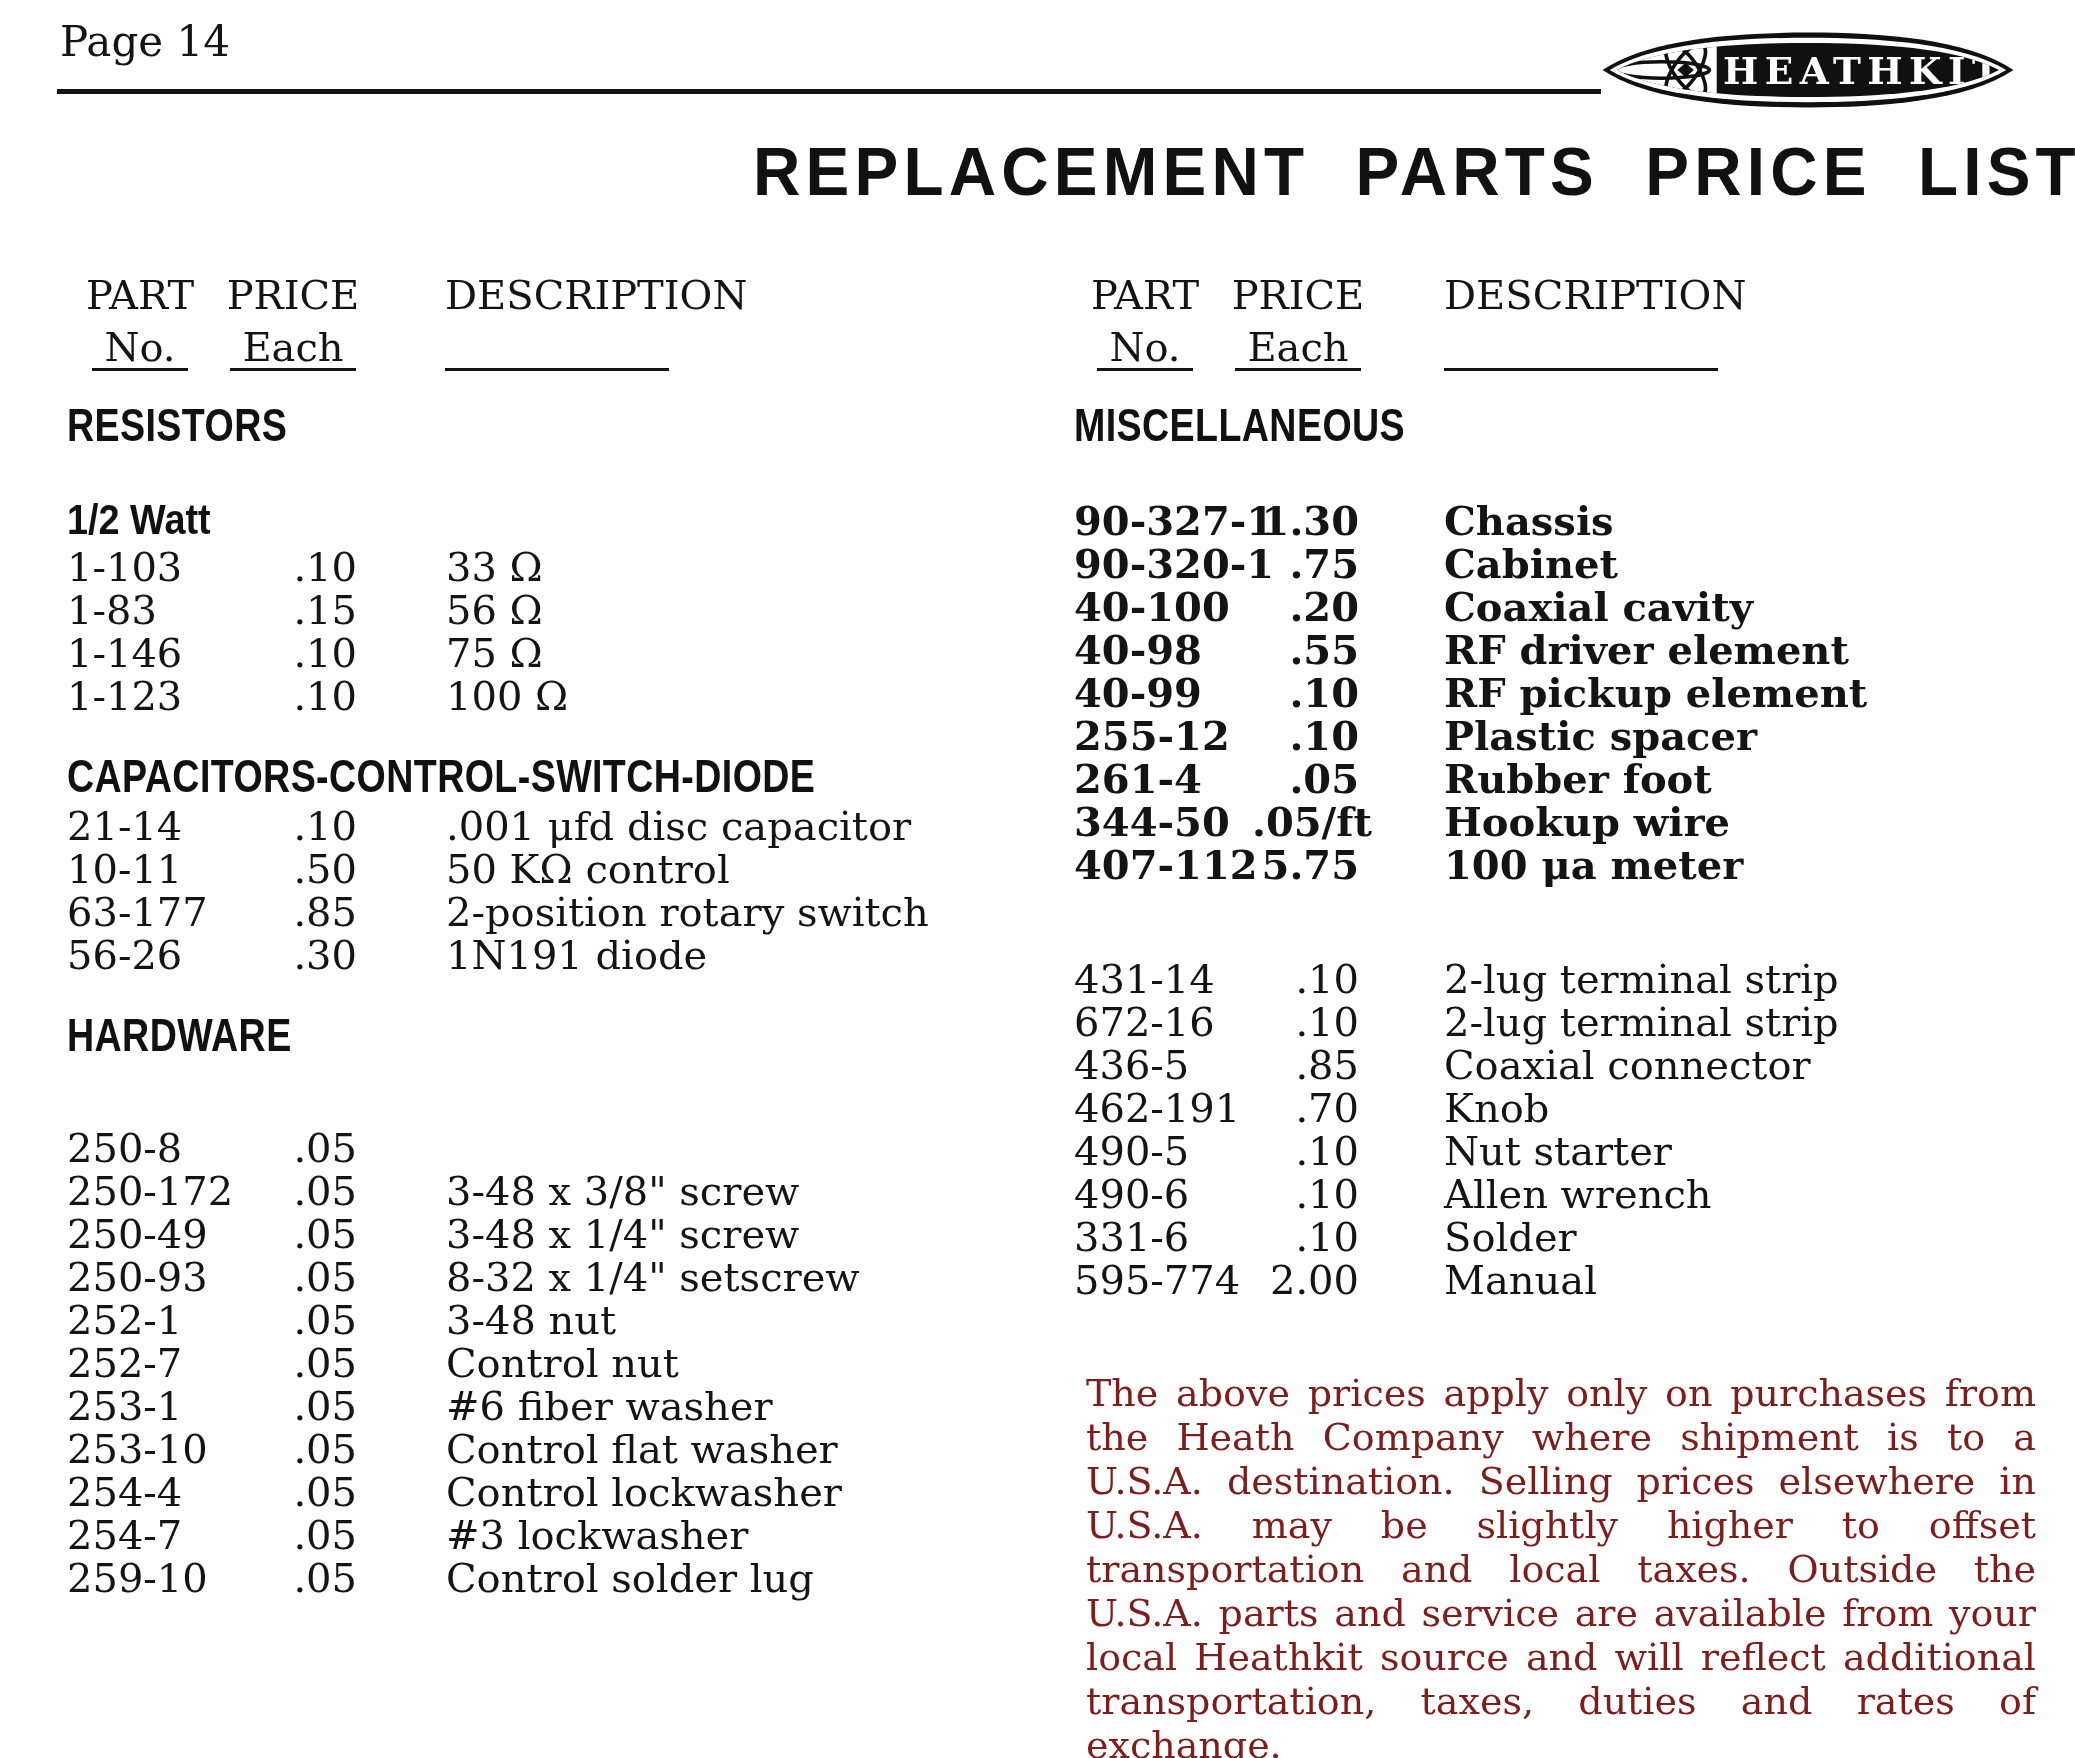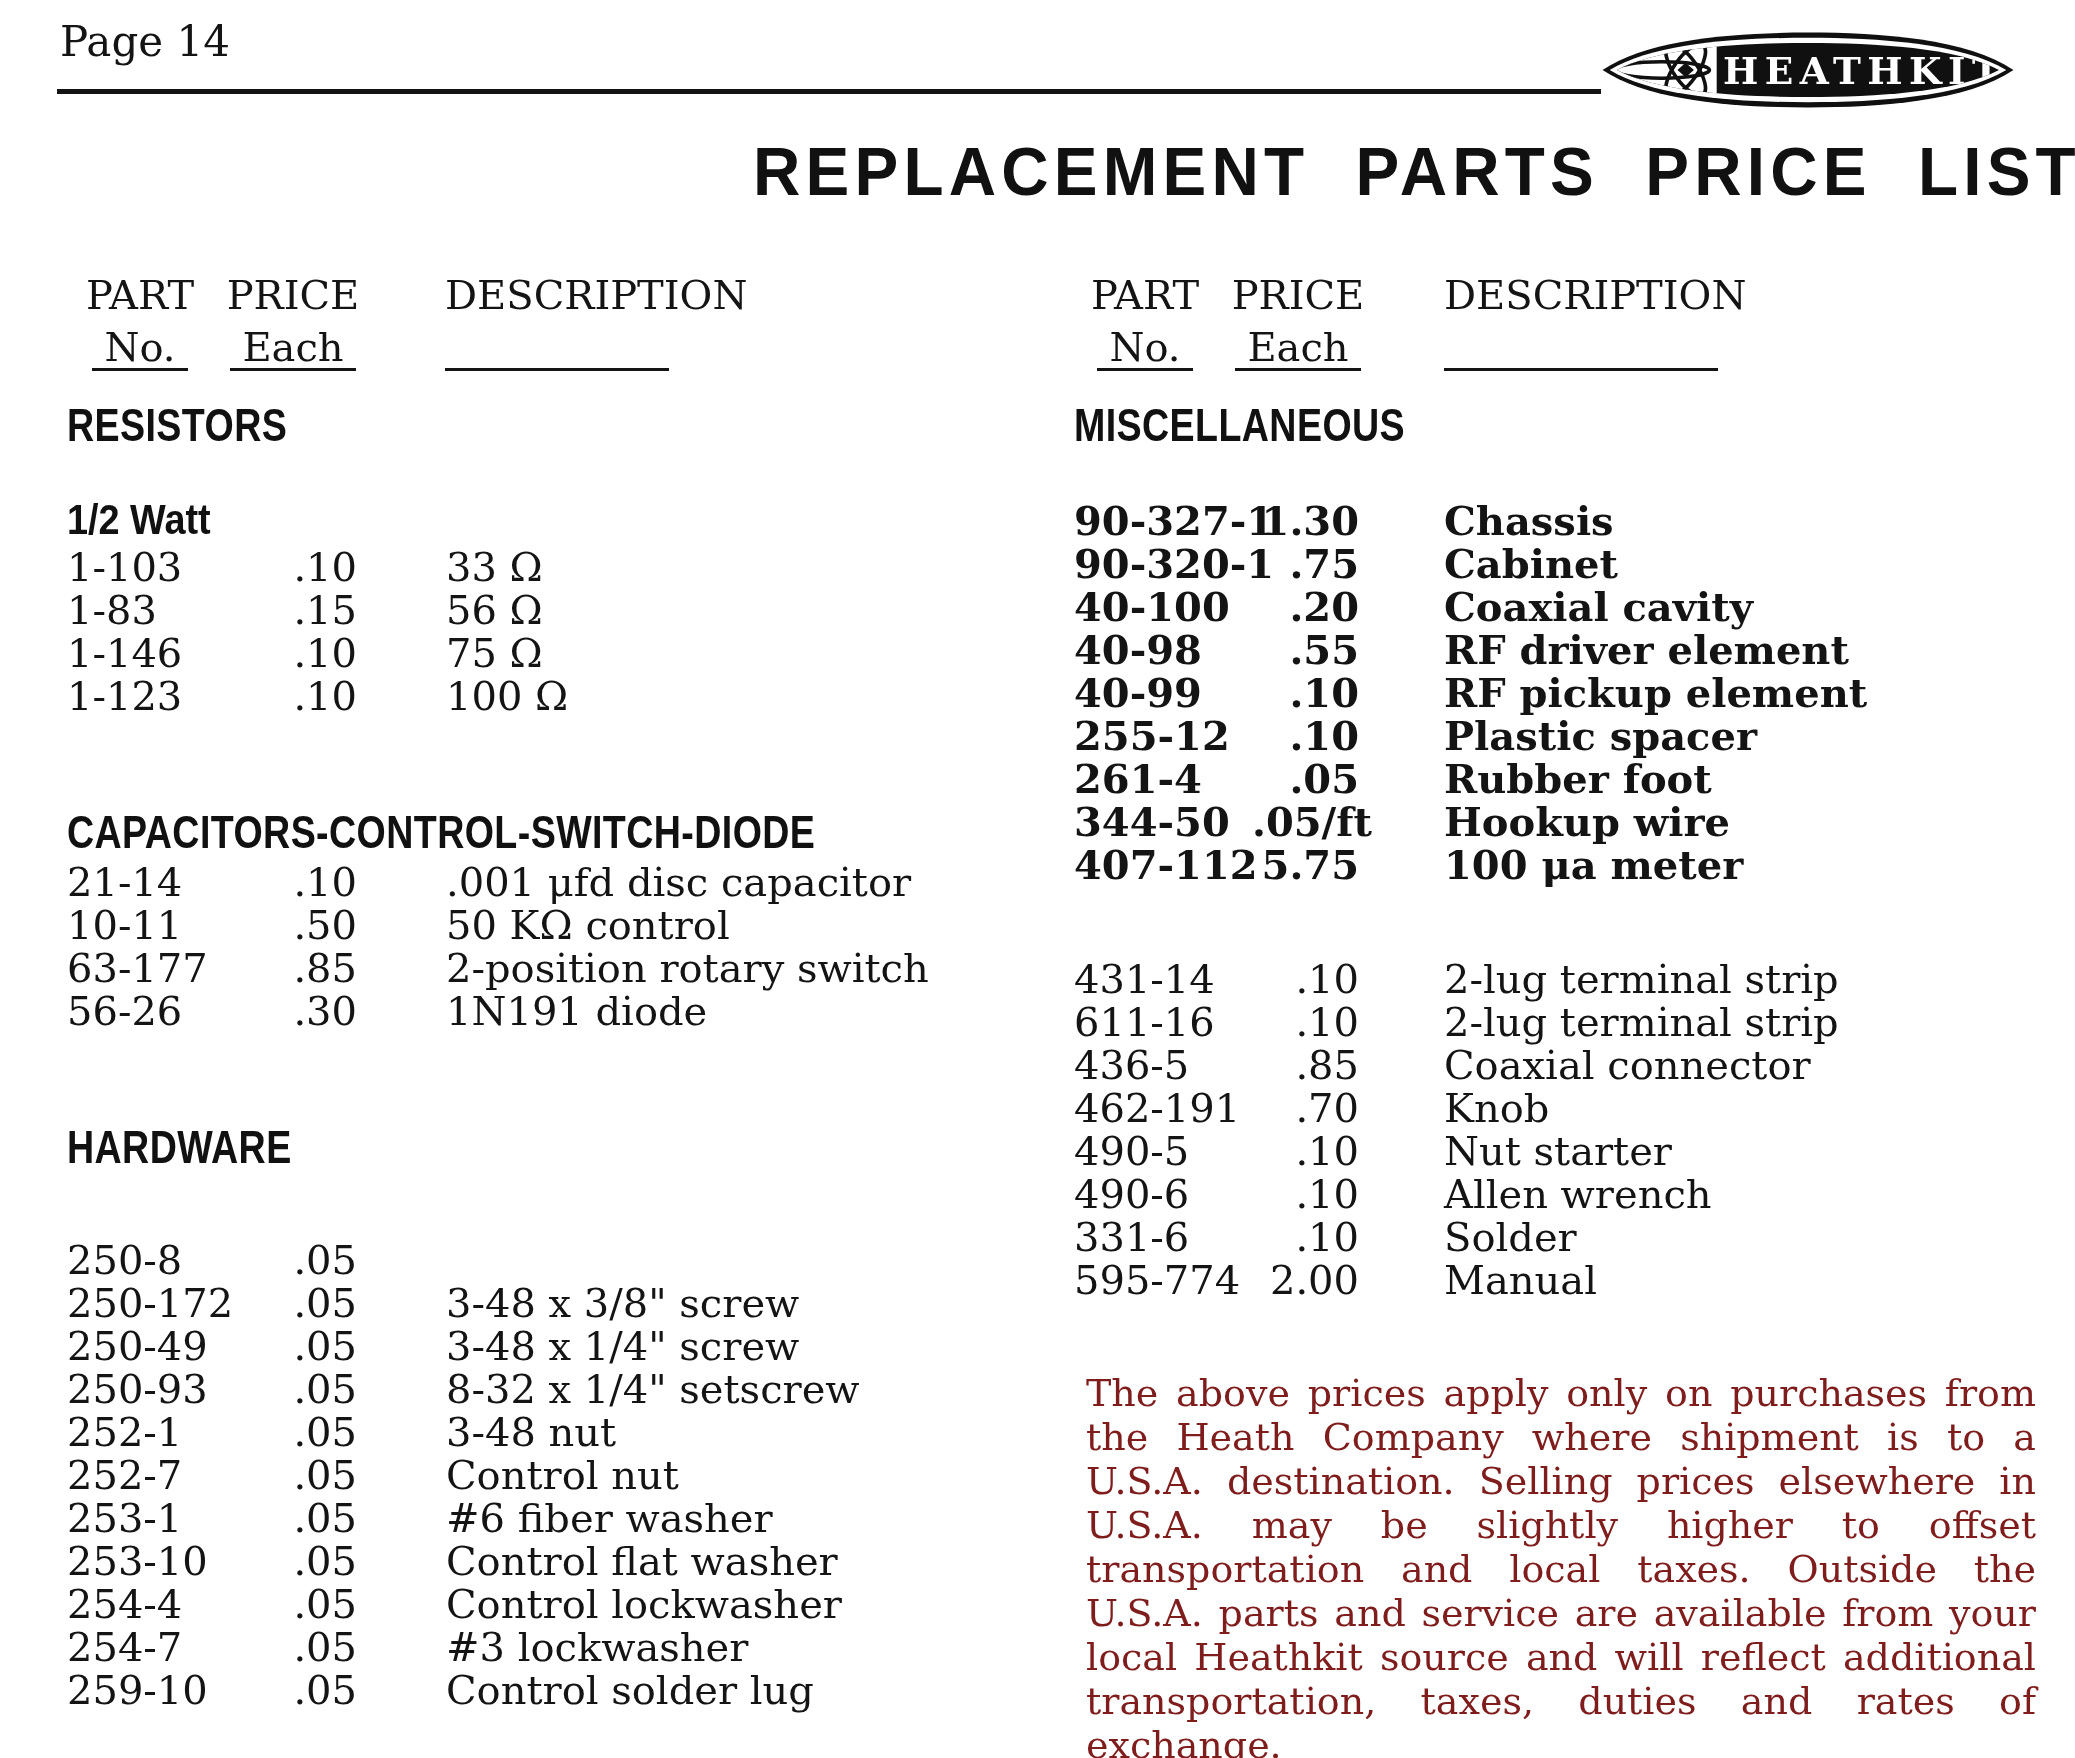--- a/index.html
+++ b/index.html
@@ -52,21 +52,21 @@
   .htop{line-height:42px;display:block;}
   .hbot{line-height:38px;display:block;border-bottom:3.7px solid #141414;padding:0 12.8px 1.8px 12.8px;}
   .hdesc{align-items:flex-start;}
   .col-left  .hdesc{padding-left:72px;}
   .col-right .hdesc{padding-left:64px;}
   .hrule{display:block;height:0;border-bottom:3.7px solid #141414;}
   .col-left  .hrule{width:224px;}
   .col-right .hrule{width:274px;}
 
   
-  .section{margin-top:93px;}
+  .section{margin-top:37px;}
   .sections > .section:first-child{margin-top:42px;}
   .sec-heading{
     font-family:"Liberation Sans", sans-serif;
     font-weight:700;font-size:47px;line-height:42px;
     letter-spacing:0.5px;color:#111;
     transform:scaleX(.8);transform-origin:0 50%;
     white-space:nowrap;
   }
   .sec-subheading{
     margin-top:53px;
@@ -331,21 +331,21 @@
           </div>
         </section>
         <section class="section" data-section-id="misc-b">
           <div class="rows">
             <div class="row">
               <span class="cell c-part">431-14</span>
               <span class="cell c-price">.10</span>
               <span class="cell c-desc">2-lug terminal strip</span>
             </div>
             <div class="row">
-              <span class="cell c-part">611-16</span>
+              <span class="cell c-part">672-16</span>
               <span class="cell c-price">.10</span>
               <span class="cell c-desc">2-lug terminal strip</span>
             </div>
             <div class="row">
               <span class="cell c-part">436-5</span>
               <span class="cell c-price">.85</span>
               <span class="cell c-desc">Coaxial connector</span>
             </div>
             <div class="row">
               <span class="cell c-part">462-191</span>

